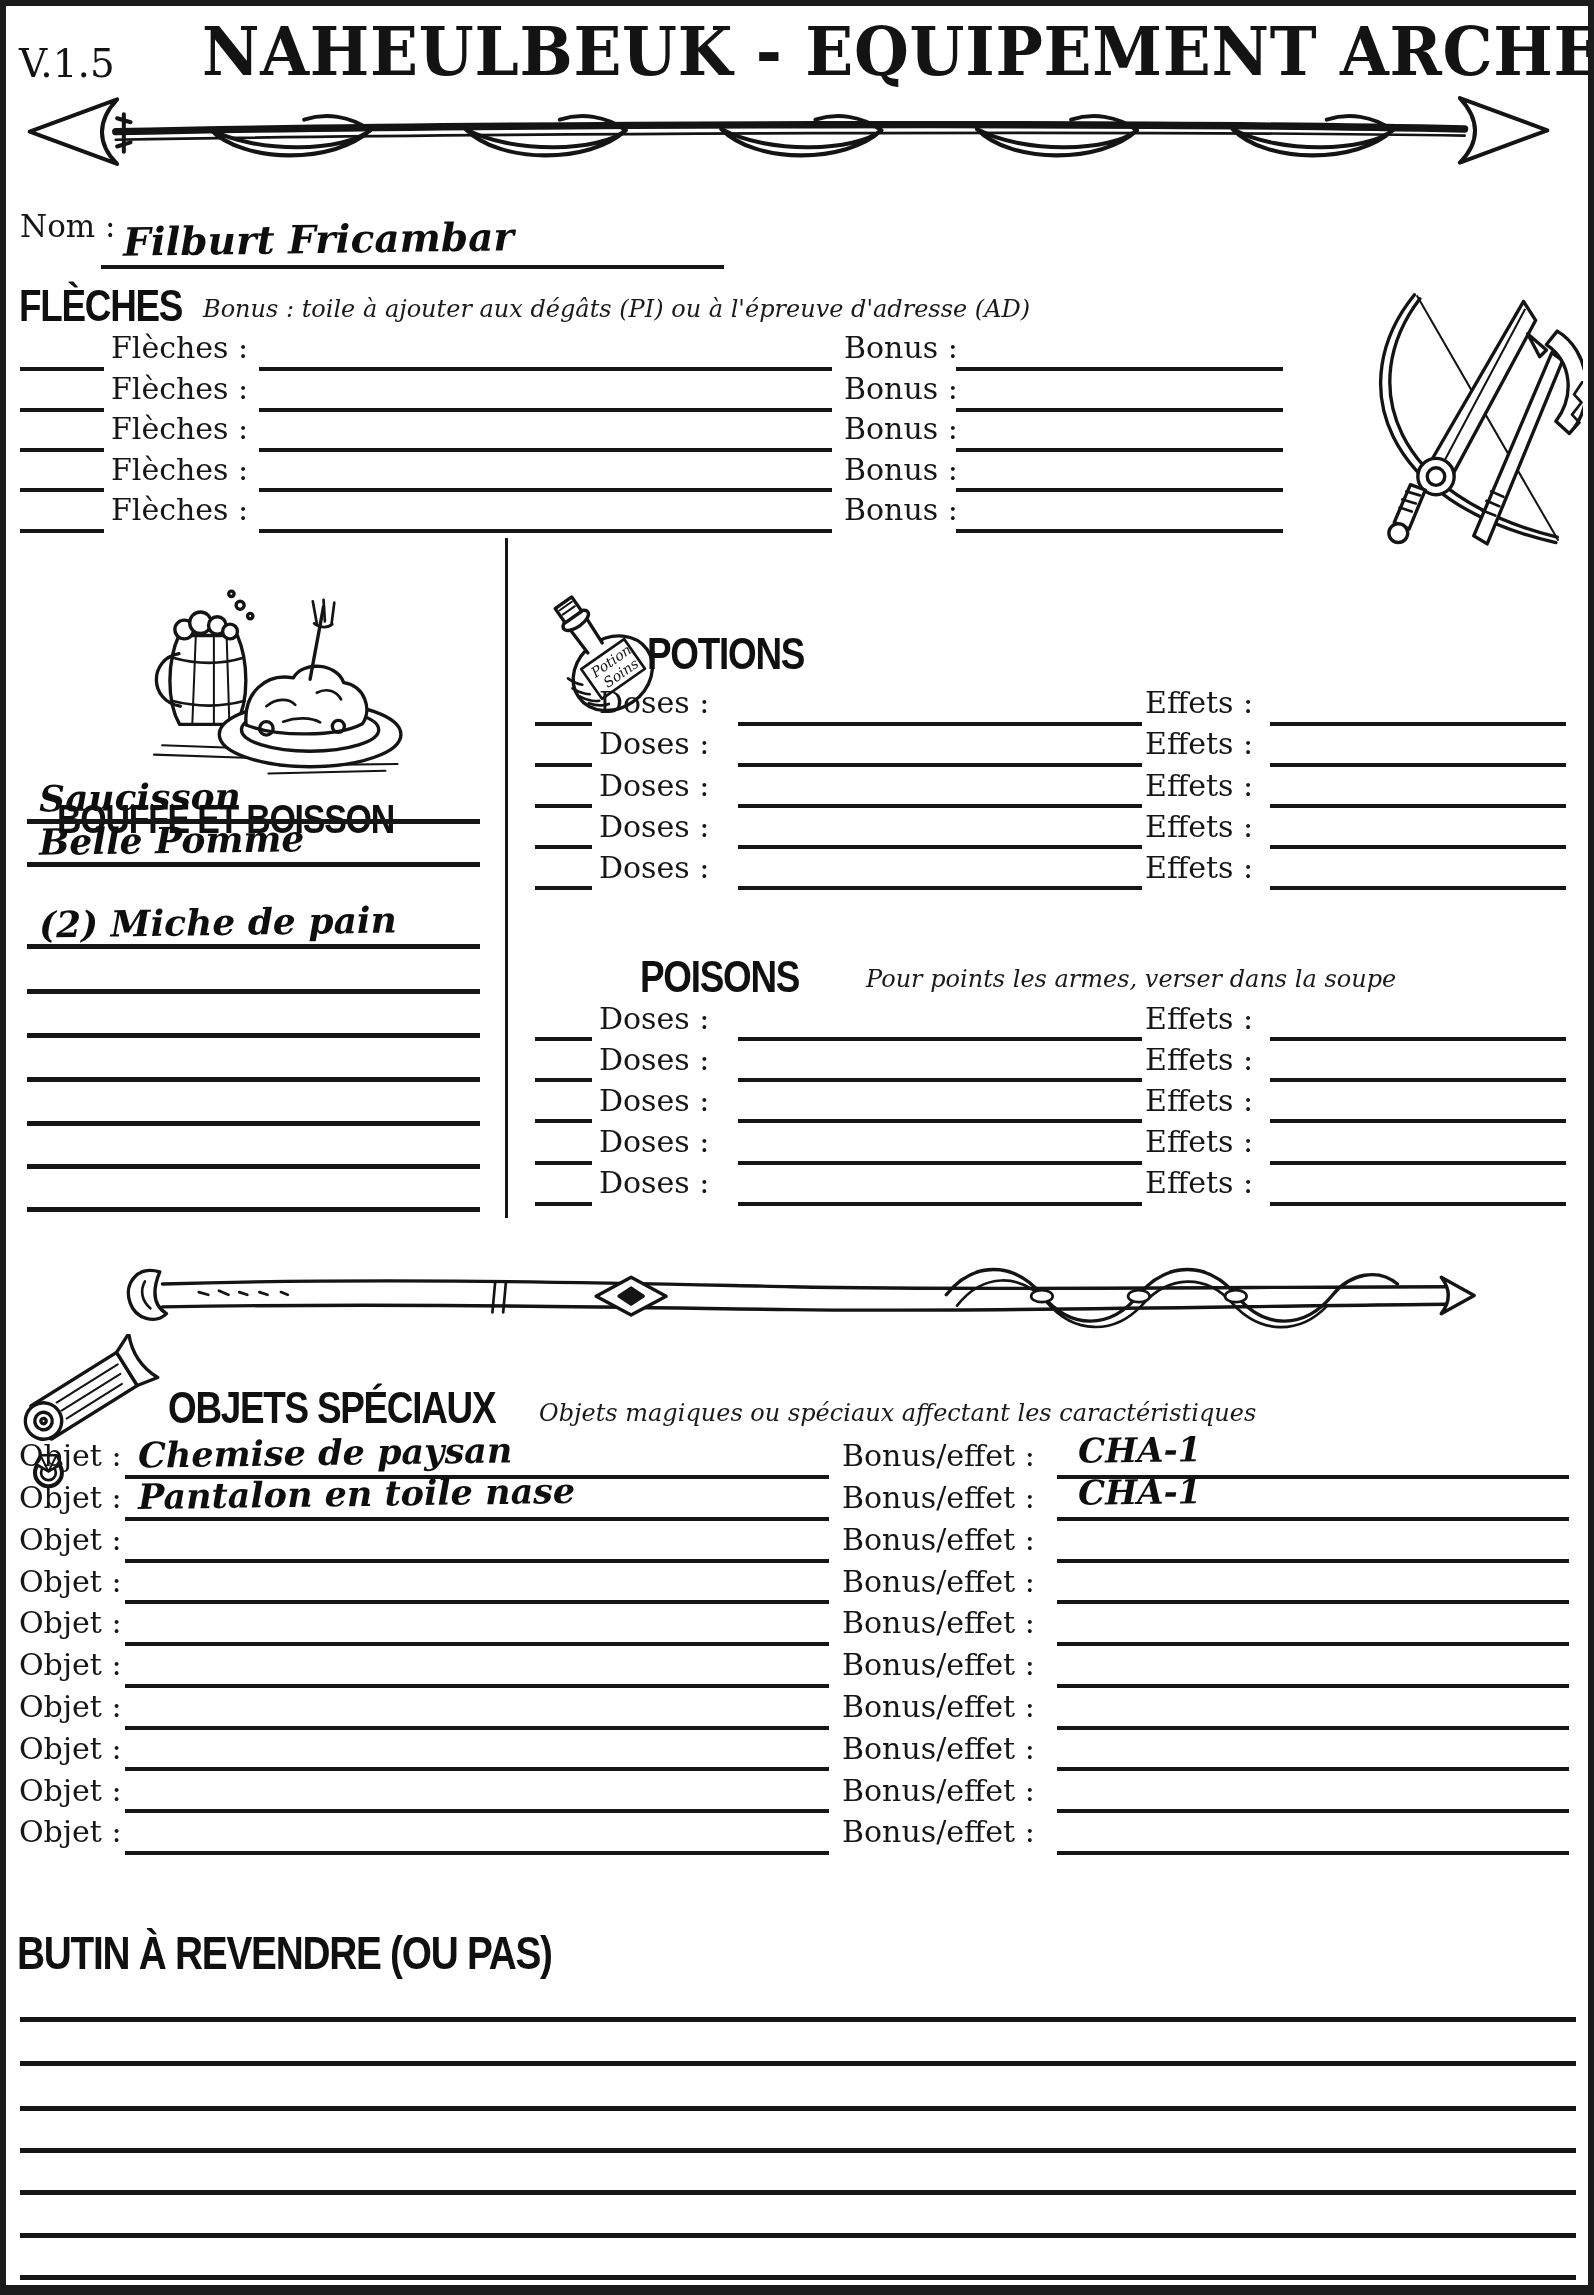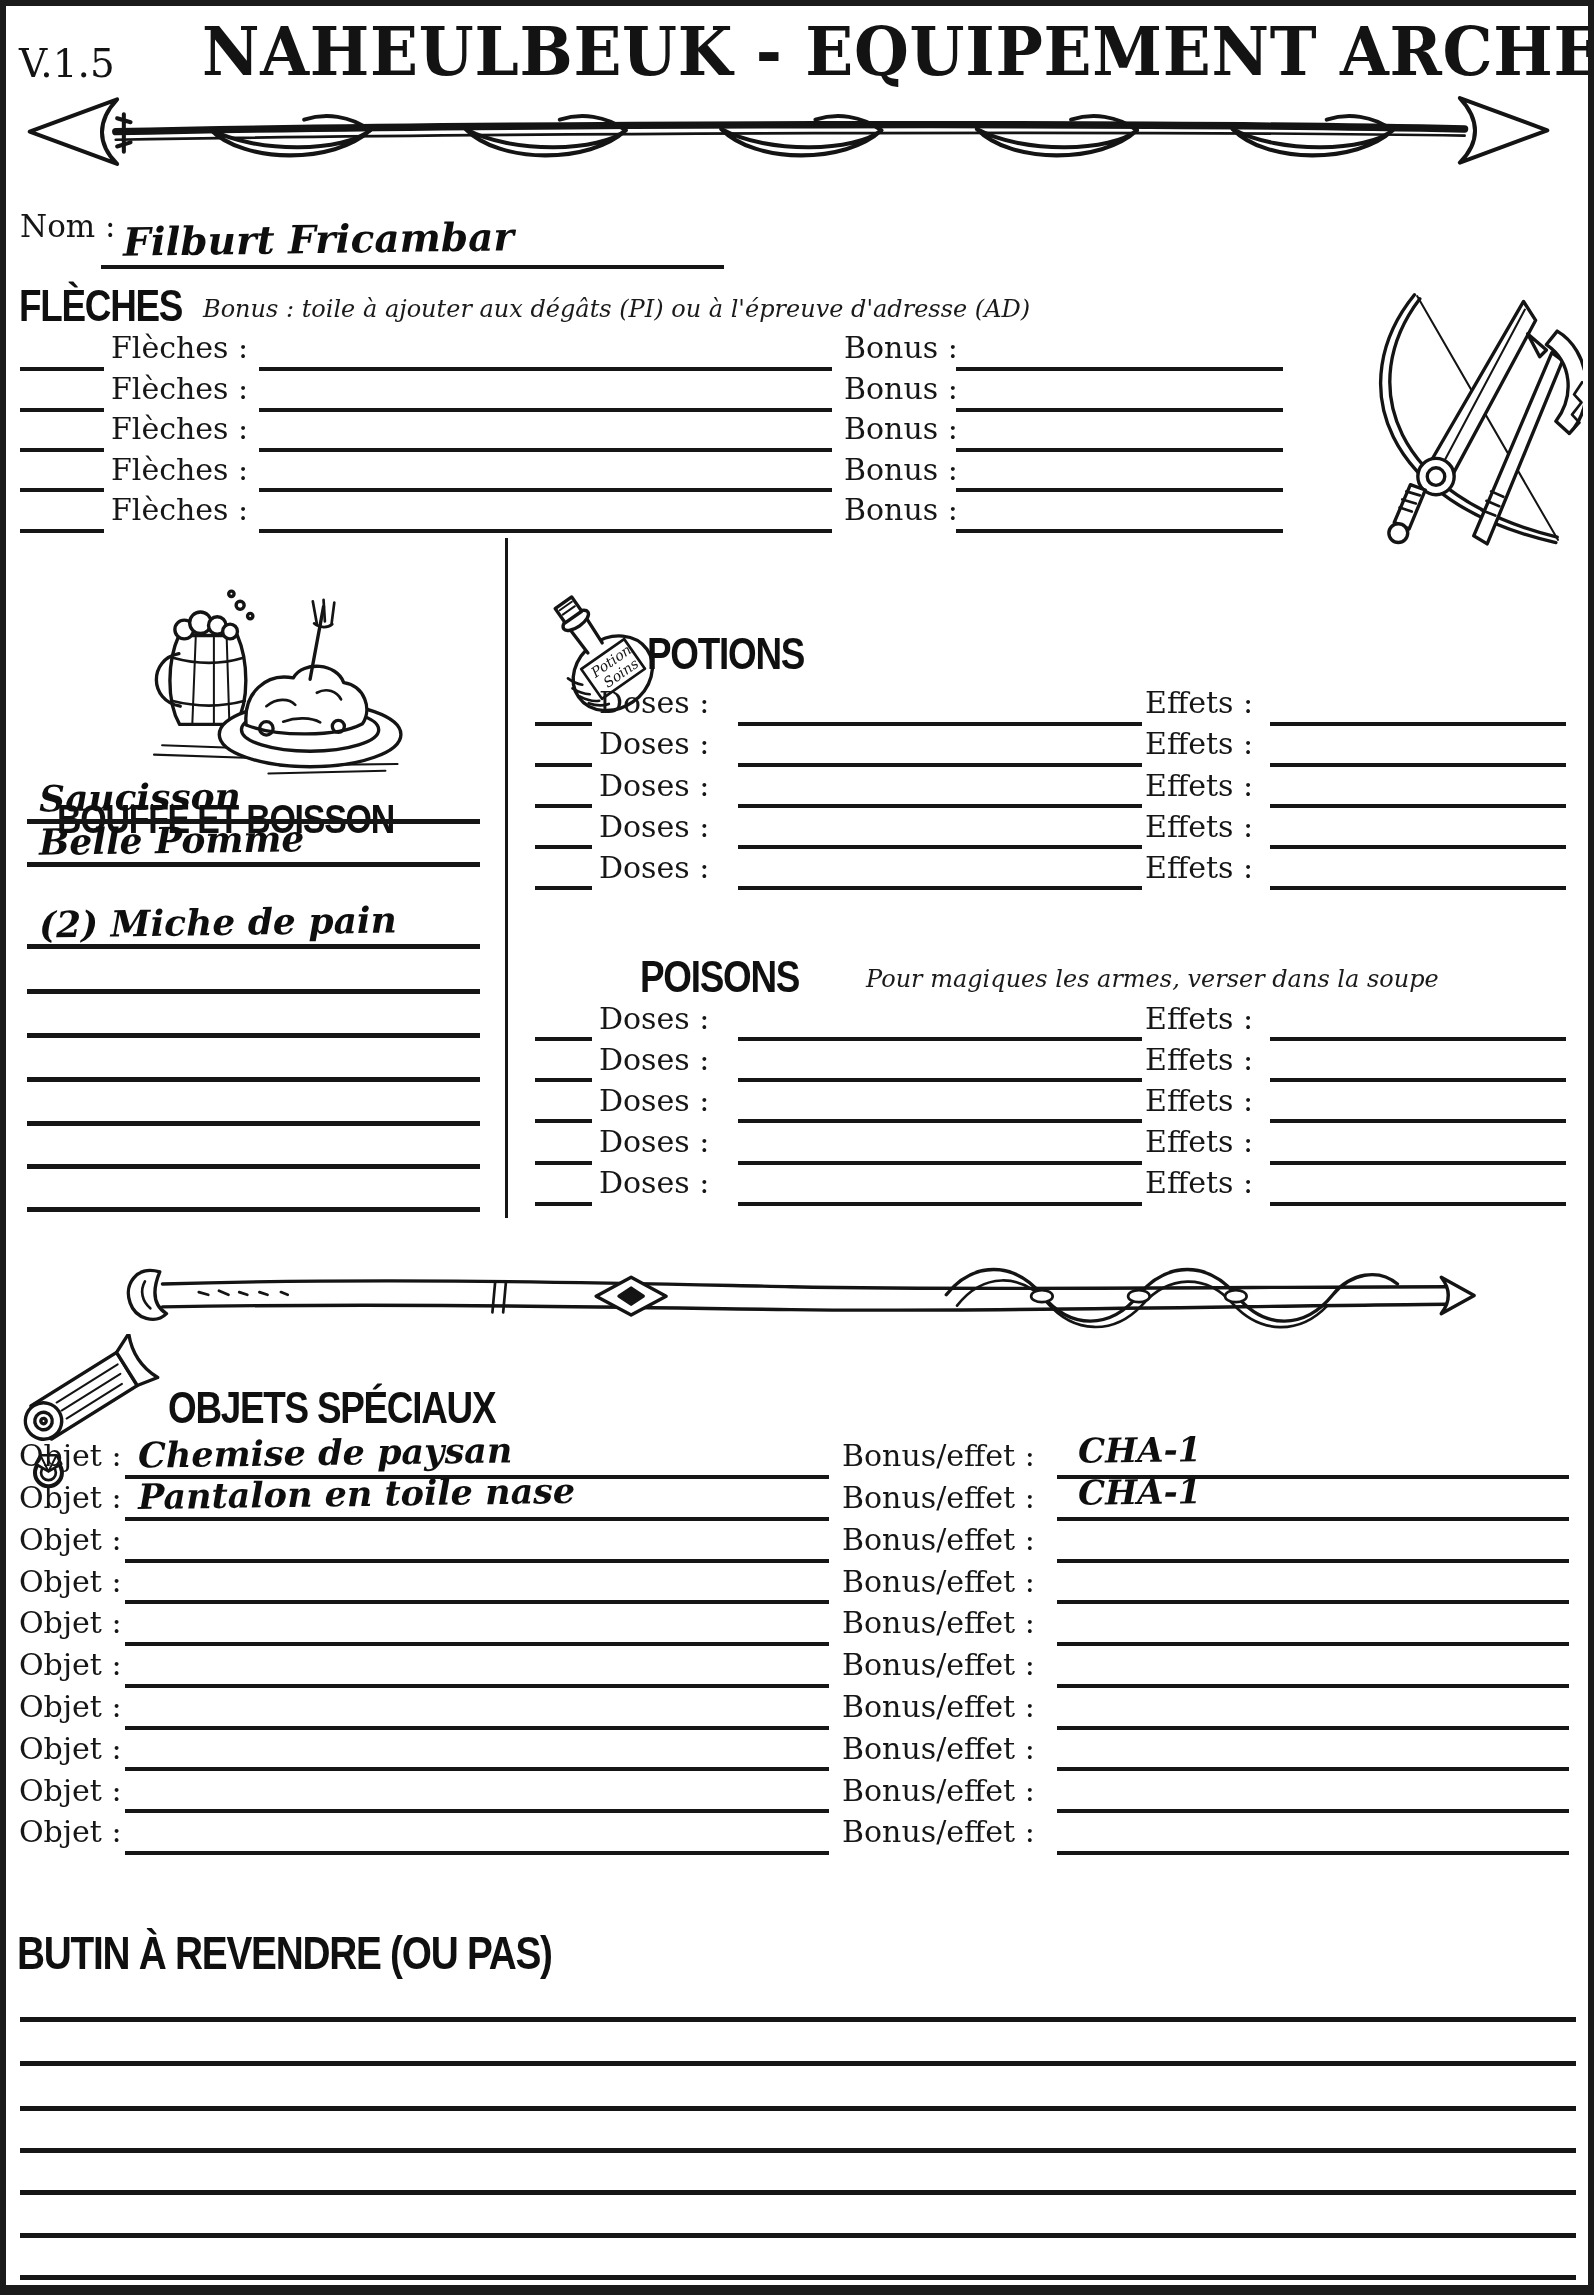--- a/index.html
+++ b/index.html
@@ -126,21 +126,21 @@
         <rect x="80" y="120" width="78" height="54" fill="#ffffff" stroke-width="4"></rect>
         <text x="90" y="143" font-family="DejaVu Serif, serif" font-style="italic" font-size="21" fill="#141414" stroke="none">Potion</text>
         <text x="96" y="166" font-family="DejaVu Serif, serif" font-style="italic" font-size="21" fill="#141414" stroke="none">Soins</text>
       </g>
     </svg>
   </div>
 
   <div class="heading" style="left:647px;top:632px;font-size:38px">POTIONS</div>
 
   <div class="heading" style="left:640px;top:955px;font-size:38px">POISONS</div>
-  <div class="subtitle" style="left:866px;top:966px">Pour magiques les armes, verser dans la soupe</div>
+  <div class="subtitle" style="left:866px;top:966px">Pour points les armes, verser dans la soupe</div>
 
   <div class="illu" style="left:118px;top:1253px;width:1367px;height:91px">
     <svg viewBox="0 0 2030 135" width="1367" height="91">
       <g stroke="#141414" stroke-width="5" fill="none" stroke-linecap="round" stroke-linejoin="round">
         <path fill="#ffffff" d="M62 28 C 28 18 8 46 18 74 C 26 98 56 106 72 90 C 56 80 48 62 62 28 Z"></path>
         <path d="M40 42 C 32 56 36 72 48 82" stroke-width="4"></path>
         <path d="M66 46 C 400 36 700 44 1000 50 C 1300 56 1700 50 1974 50"></path>
         <path d="M66 80 C 400 74 700 80 1000 84 C 1300 88 1700 78 1974 76"></path>
         <path d="M120 58 l14 4 M150 56 l14 6 M180 58 l12 4 M210 58 l12 4 M242 58 l10 4" stroke-width="4"></path>
         <path d="M560 44 L556 88 M576 44 L572 88" stroke-width="4"></path>
@@ -169,20 +169,21 @@
         </g>
         <circle cx="60" cy="206" r="20" fill="#ffffff" stroke-width="6"></circle>
         <circle cx="60" cy="206" r="11" stroke-width="4"></circle>
         <path fill="#ffffff" d="M48 180 L72 180 L79 193 L60 204 L41 193 Z" stroke-width="4"></path>
         <path d="M48 180 L60 204 M72 180 L60 204" stroke-width="3"></path>
       </g>
     </svg>
   </div>
 
   <div class="heading" style="left:168px;top:1386px;font-size:38px">OBJETS SPÉCIAUX</div>
+  <div class="subtitle" style="left:539px;top:1400px">Objets magiques ou spéciaux affectant les caractéristiques</div>
 
   <div class="heading" style="left:17px;top:1930px;font-size:40px">BUTIN À REVENDRE (OU PAS)</div>
 
   <div class="frame"></div>
 <div class="fline" style="left: 20px; top: 367px; width: 84px; height: 4px;"></div>
     <div class="flabel" style="left: 111px; top: 333px;">Flèches :</div>
     <div class="fline" style="left: 259px; top: 367px; width: 573px; height: 4px;"></div>
     <div class="flabel" style="left: 844px; top: 333px;">Bonus :</div>
     <div class="fline" style="left: 956px; top: 367px; width: 327px; height: 4px;"></div>
     <div class="fline" style="left: 20px; top: 408px; width: 84px; height: 4px;"></div>

